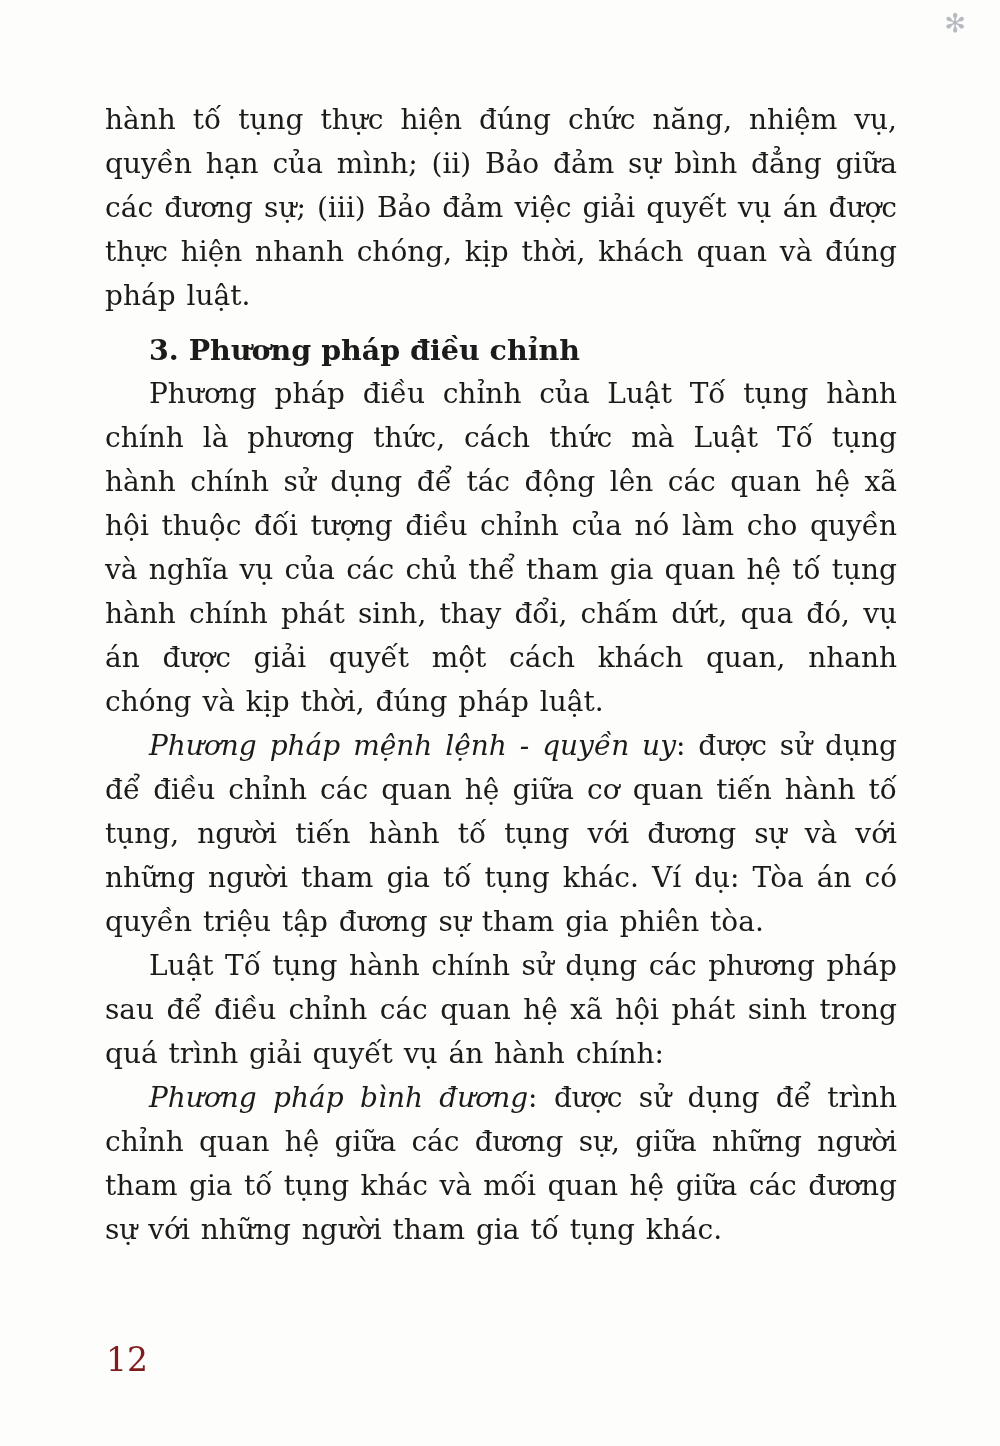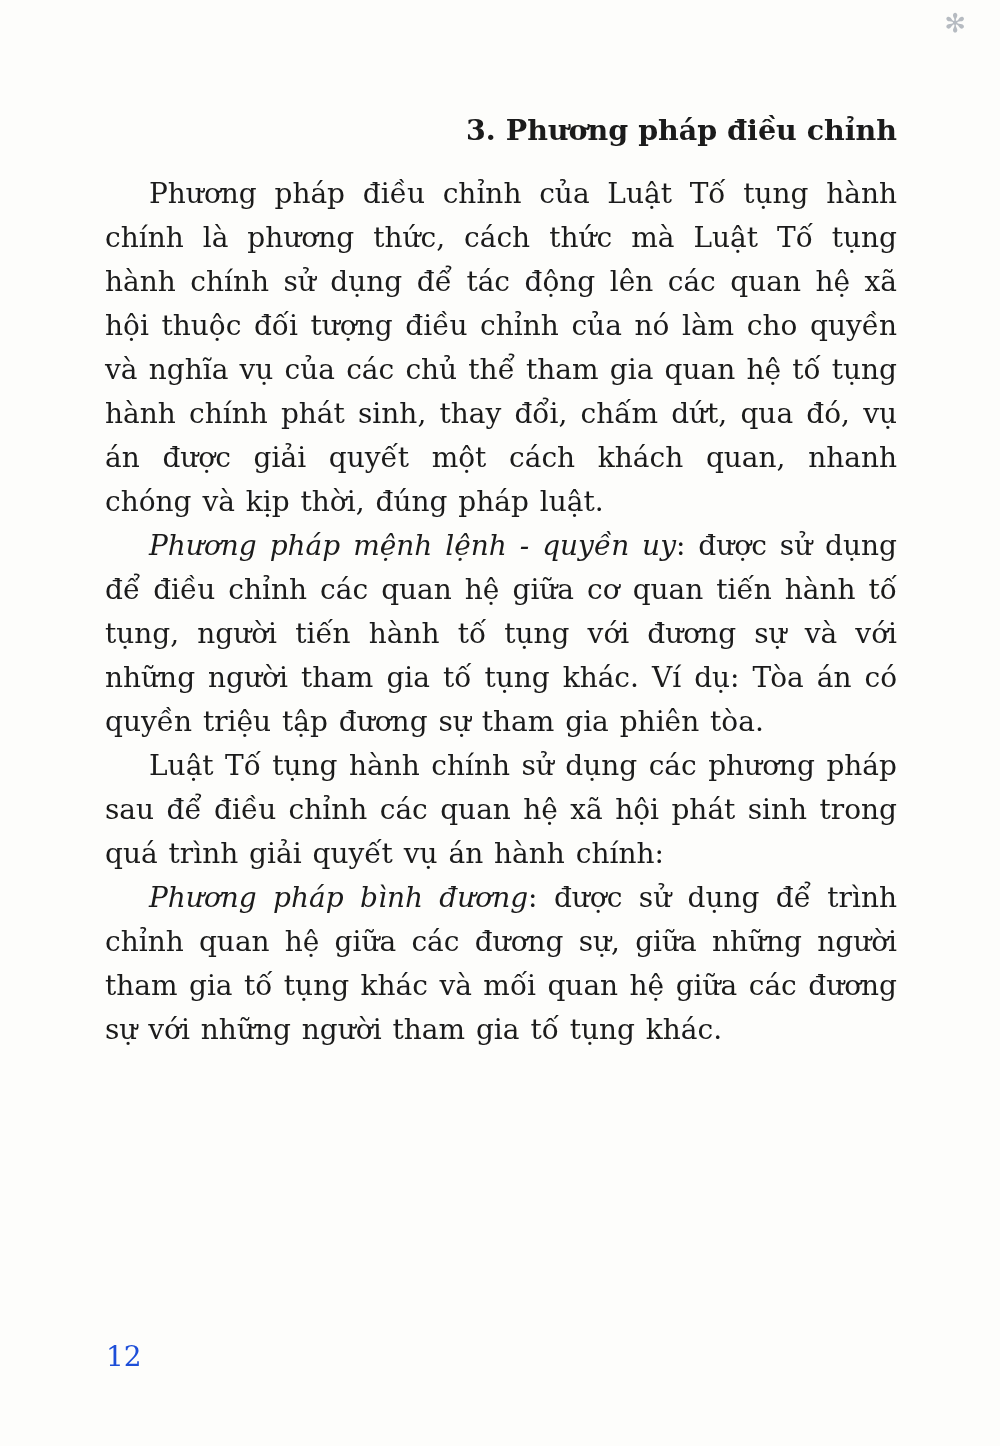--- a/index.html
+++ b/index.html
@@ -40,47 +40,48 @@
   }
   .para {
     margin: 0;
     text-indent: 44px;
     word-spacing: 2px;
   }
   .para.continuation {
     text-indent: 0;
   }
   .heading {
-    margin: 10px 0 20px 0;
+    margin: 10px 0 0 0;
     font-size: 28.5px;
     line-height: 44px;
     font-weight: bold;
     text-indent: 44px;
-    text-align: right;
+    text-align: left;
   }
   em {
     font-style: italic;
   }
   .page-number {
     position: absolute;
     left: 106px;
     top: 1340px;
-    font-size: 28px;
-    color: #1d4ed8;
+    font-size: 33px;
+    color: #7f1d1d;
   }
 </style>
 </head>
 <body>
 
 <div class="page">
 
   <span class="ornament">✻</span>
 
   <main class="text-block">
 
+    <p class="para continuation">hành tố tụng thực hiện đúng chức năng, nhiệm vụ, quyền hạn của mình; (ii) Bảo đảm sự bình đẳng giữa các đương sự; (iii) Bảo đảm việc giải quyết vụ án được thực hiện nhanh chóng, kịp thời, khách quan và đúng pháp luật.</p>
 
     <h2 class="heading">3. Phương pháp điều chỉnh</h2>
 
     <p class="para">Phương pháp điều chỉnh của Luật Tố tụng hành chính là phương thức, cách thức mà Luật Tố tụng hành chính sử dụng để tác động lên các quan hệ xã hội thuộc đối tượng điều chỉnh của nó làm cho quyền và nghĩa vụ của các chủ thể tham gia quan hệ tố tụng hành chính phát sinh, thay đổi, chấm dứt, qua đó, vụ án được giải quyết một cách khách quan, nhanh chóng và kịp thời, đúng pháp luật.</p>
 
     <p class="para"><em>Phương pháp mệnh lệnh - quyền uy</em><span>: được sử dụng để điều chỉnh các quan hệ giữa cơ quan tiến hành tố tụng, người tiến hành tố tụng với đương sự và với những người tham gia tố tụng khác. Ví dụ: Tòa án có quyền triệu tập đương sự tham gia phiên tòa.</span></p>
 
     <p class="para">Luật Tố tụng hành chính sử dụng các phương pháp sau để điều chỉnh các quan hệ xã hội phát sinh trong quá trình giải quyết vụ án hành chính:</p>
 
     <p class="para"><em>Phương pháp bình đương</em><span>: được sử dụng để trình chỉnh quan hệ giữa các đương sự, giữa những người tham gia tố tụng khác và mối quan hệ giữa các đương sự với những người tham gia tố tụng khác.</span></p>

